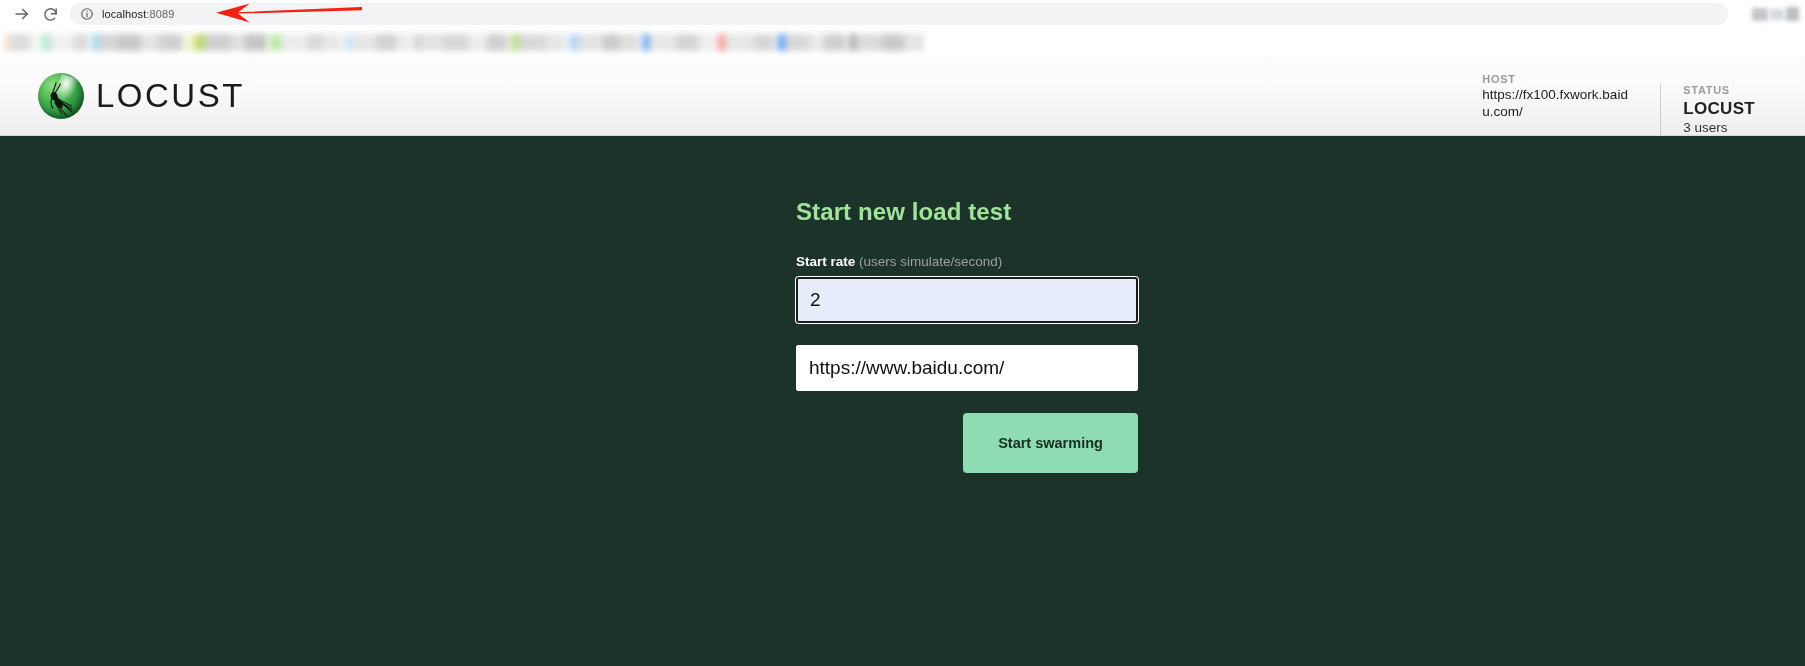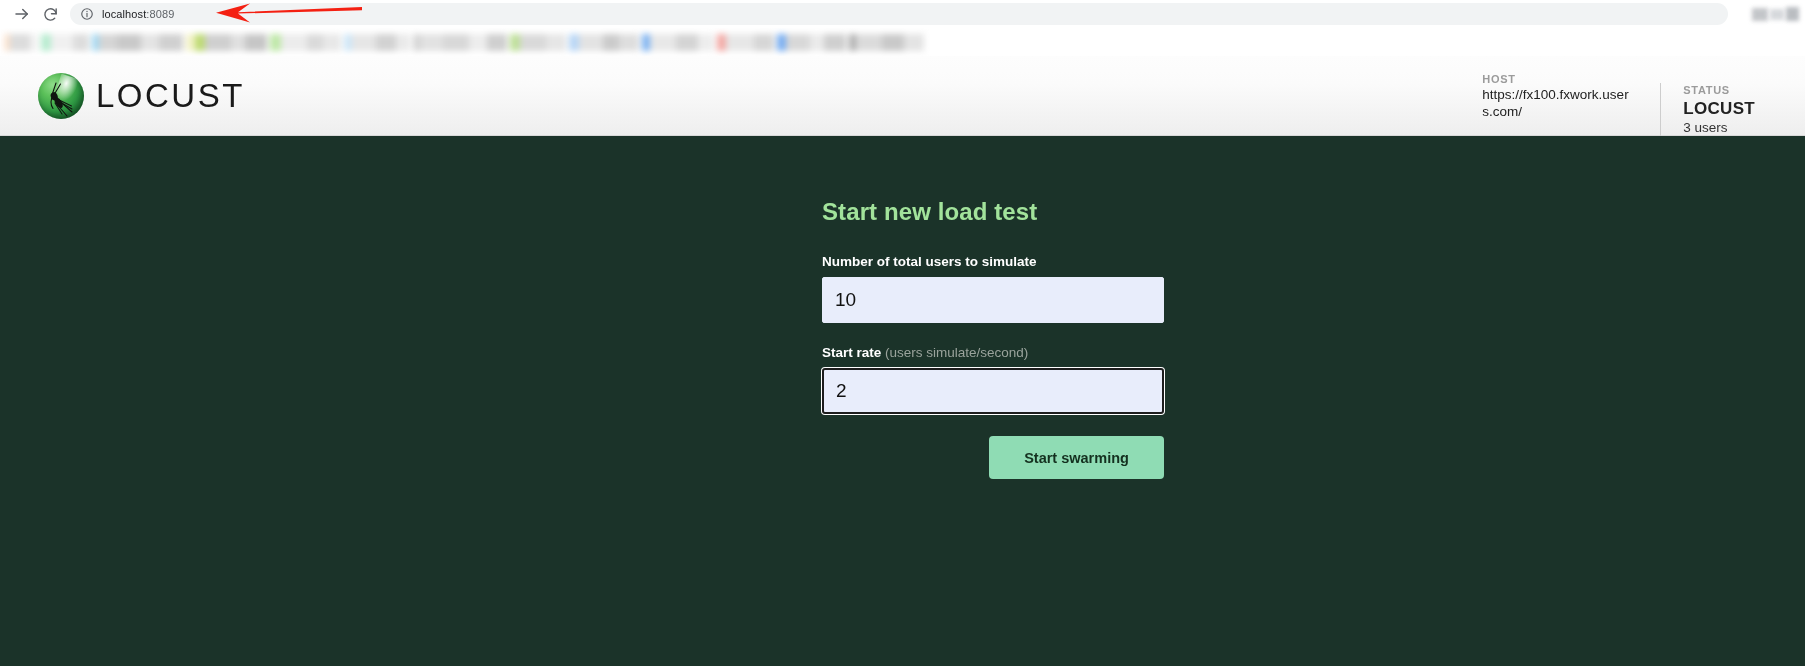--- a/index.html
+++ b/index.html
@@ -167,21 +167,21 @@
   .stat-sub { font-size: 13.5px; color: #333; }
 
   
   .main {
     background: #1b3329;
     height: 530px;
     position: relative;
   }
   .form-wrap {
     position: absolute;
-    left: 822px;
+    left: 796px;
     top: 62px;
     width: 342px;
   }
   .form-title {
     color: #a2e39b;
     font-size: 24px;
     font-weight: bold;
     margin-bottom: 28px;
     letter-spacing: .1px;
   }
@@ -226,21 +226,21 @@
   }
   .submit-btn {
     background: #8fdcb4;
     color: #14301f;
     font-size: 14.5px;
     font-weight: bold;
     font-family: "Liberation Sans", sans-serif;
     border: none;
     border-radius: 4px;
     padding: 0 28px;
-    height: 43px;
+    height: 60px;
     cursor: pointer;
     min-width: 175px;
   }
 </style>
 </head>
 <body>
 
 <div class="browser-toolbar">
 
   <div class="nav-btn">
@@ -379,51 +379,46 @@
         <ellipse cx="16.2" cy="23.2" rx="3.4" ry="4.1" fill="#101510" transform="rotate(-22 16.2 23.2)"></ellipse>
         <ellipse cx="20.5" cy="29.5" rx="3.1" ry="6.2" fill="#101510" transform="rotate(-34 20.5 29.5)"></ellipse>
       </svg>
     </div>
     <div class="brand-word">LOCUST</div>
   </div>
 
   <div class="header-stats">
     <div class="stat host">
       <div class="stat-label">HOST</div>
-      <div class="stat-value">https://fx100.fxwork.users.com/</div>
+      <div class="stat-value">https://fx100.fxwork.baidu.com/</div>
     </div>
     <div class="stat">
       <div class="stat-label">STATUS</div>
       <div class="stat-value big">LOCUST</div>
       <div class="stat-sub">3 users</div>
     </div>
   </div>
 </div>
 
 <div class="main">
   <div class="form-wrap">
 
     <div class="form-title">Start new load test</div>
 
-    <div class="field">
-      <div class="field-label">
-        <span>Number of total users to simulate</span>
-      </div>
-      <input class="text-input" type="text" value="10" style="">
-    </div>
 
     <div class="field">
       <div class="field-label">
         <span>Start rate</span>
         <span class="hint">(users simulate/second)</span>
       </div>
       <input class="text-input focused" type="text" value="2" style="">
     </div>
 
     <div class="field">
+      <input class="text-input host-input" type="text" value="https://www.baidu.com/" style="">
     </div>
 
     <div class="submit-row">
       <button class="submit-btn">Start swarming</button>
     </div>
 
   </div>
 </div>
 
 </body></html>

